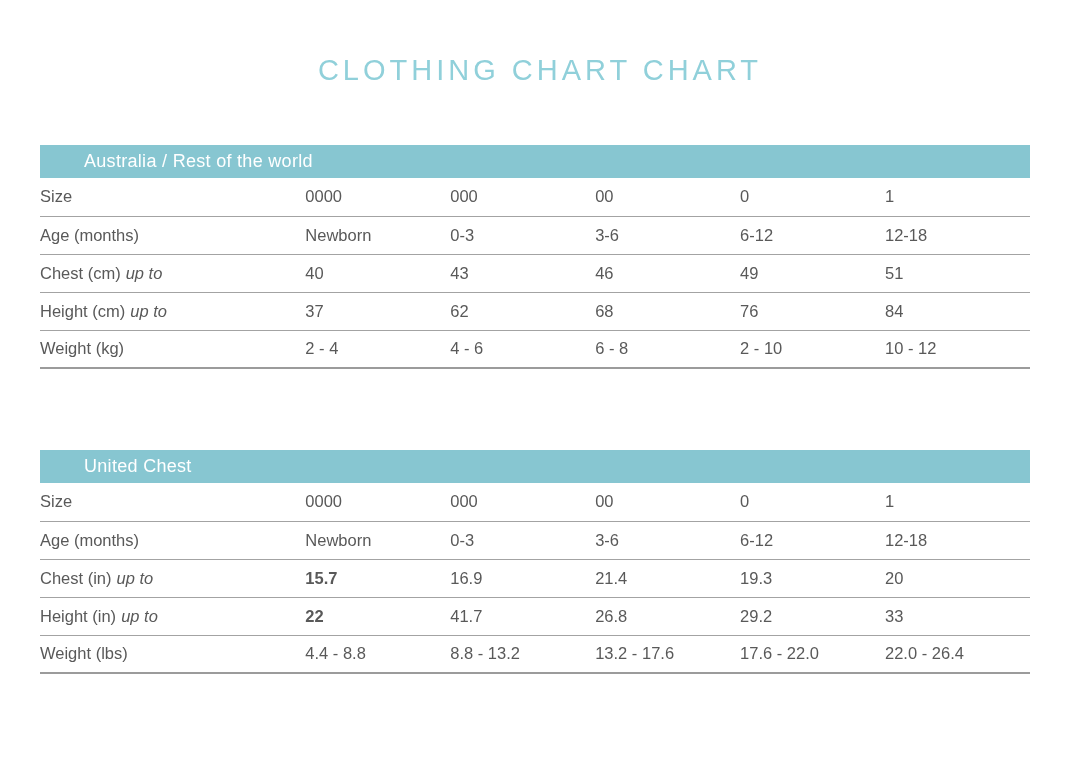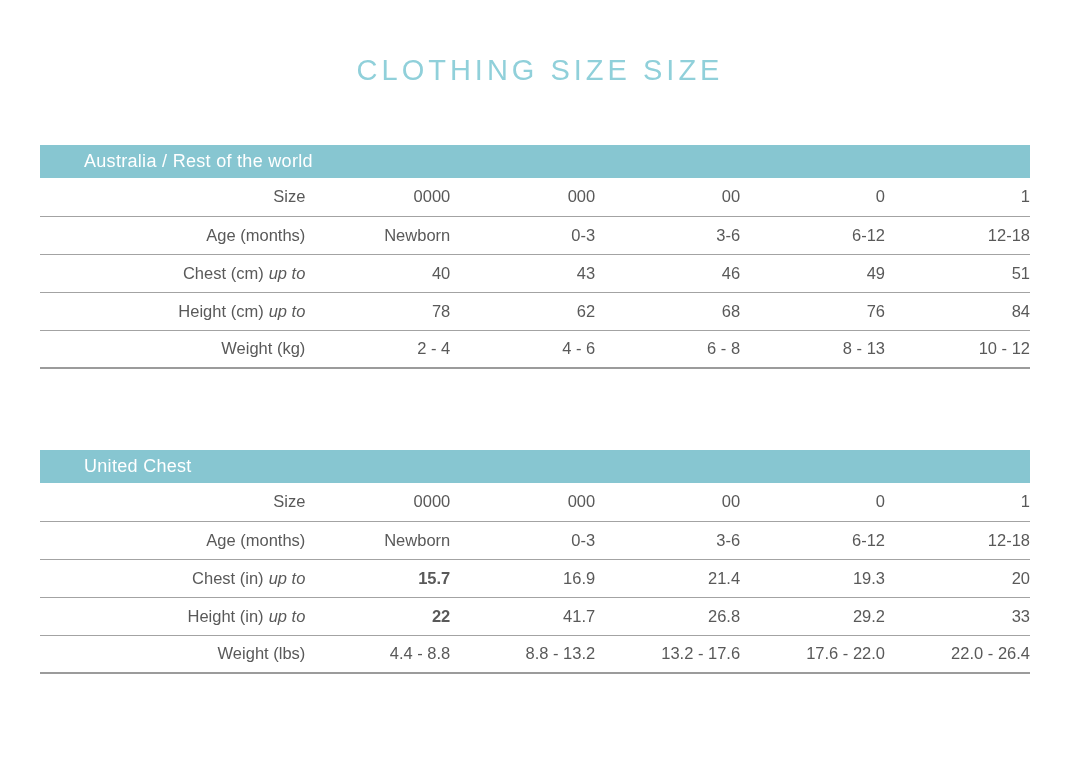--- a/index.html
+++ b/index.html
@@ -40,21 +40,21 @@
     font-weight: 400;
     letter-spacing: 0.3px;
   }
   table.size-grid {
     width: 100%;
     border-collapse: collapse;
     table-layout: fixed;
   }
   table.size-grid td {
     height: 38px;
-    text-align: right;
+    text-align: left;
     vertical-align: middle;
     font-size: 16.5px;
     color: #595959;
     border-bottom: 1px solid #a3a3a3;
     padding: 0;
   }
   table.size-grid tr:last-child td {
     border-bottom: 2px solid #9b9b9b;
     margin-top: 16px;
   }
@@ -63,21 +63,21 @@
     margin-top: 16px;
   }
   td .qualifier:not(:empty) { margin-left: 5px; }
   td.bold { font-weight: bold; }
   col.label-col { width: 26.8%; }
   col.data-col { width: 14.64%; }
 </style>
 </head>
 <body>
 
-<div class="page-title">CLOTHING SIZE SIZE</div>
+<div class="page-title">CLOTHING CHART CHART</div>
 
 <div class="size-table-block table-au">
   <div class="region-band">
     <span>Australia / Rest of the world</span>
   </div>
   <table class="size-grid">
     <colgroup>
       <col class="label-col">
         <col class="data-col">
         <col class="data-col">
@@ -105,32 +105,32 @@
       <tr>
         <td><span>Chest (cm)</span><span class="qualifier">up to</span></td>
         <td>40</td>
         <td>43</td>
         <td>46</td>
         <td>49</td>
         <td>51</td>
       </tr>
       <tr>
         <td><span>Height (cm)</span><span class="qualifier">up to</span></td>
-        <td>78</td>
+        <td>37</td>
         <td>62</td>
         <td>68</td>
         <td>76</td>
         <td>84</td>
       </tr>
       <tr>
         <td><span>Weight (kg)</span><span class="qualifier"></span></td>
         <td>2 - 4</td>
         <td>4 - 6</td>
         <td>6 - 8</td>
-        <td>8 - 13</td>
+        <td>2 - 10</td>
         <td>10 - 12</td>
       </tr>
     </tbody>
   </table>
 </div>
 
 <div class="size-table-block table-us">
   <div class="region-band">
     <span>United Chest</span>
   </div>

